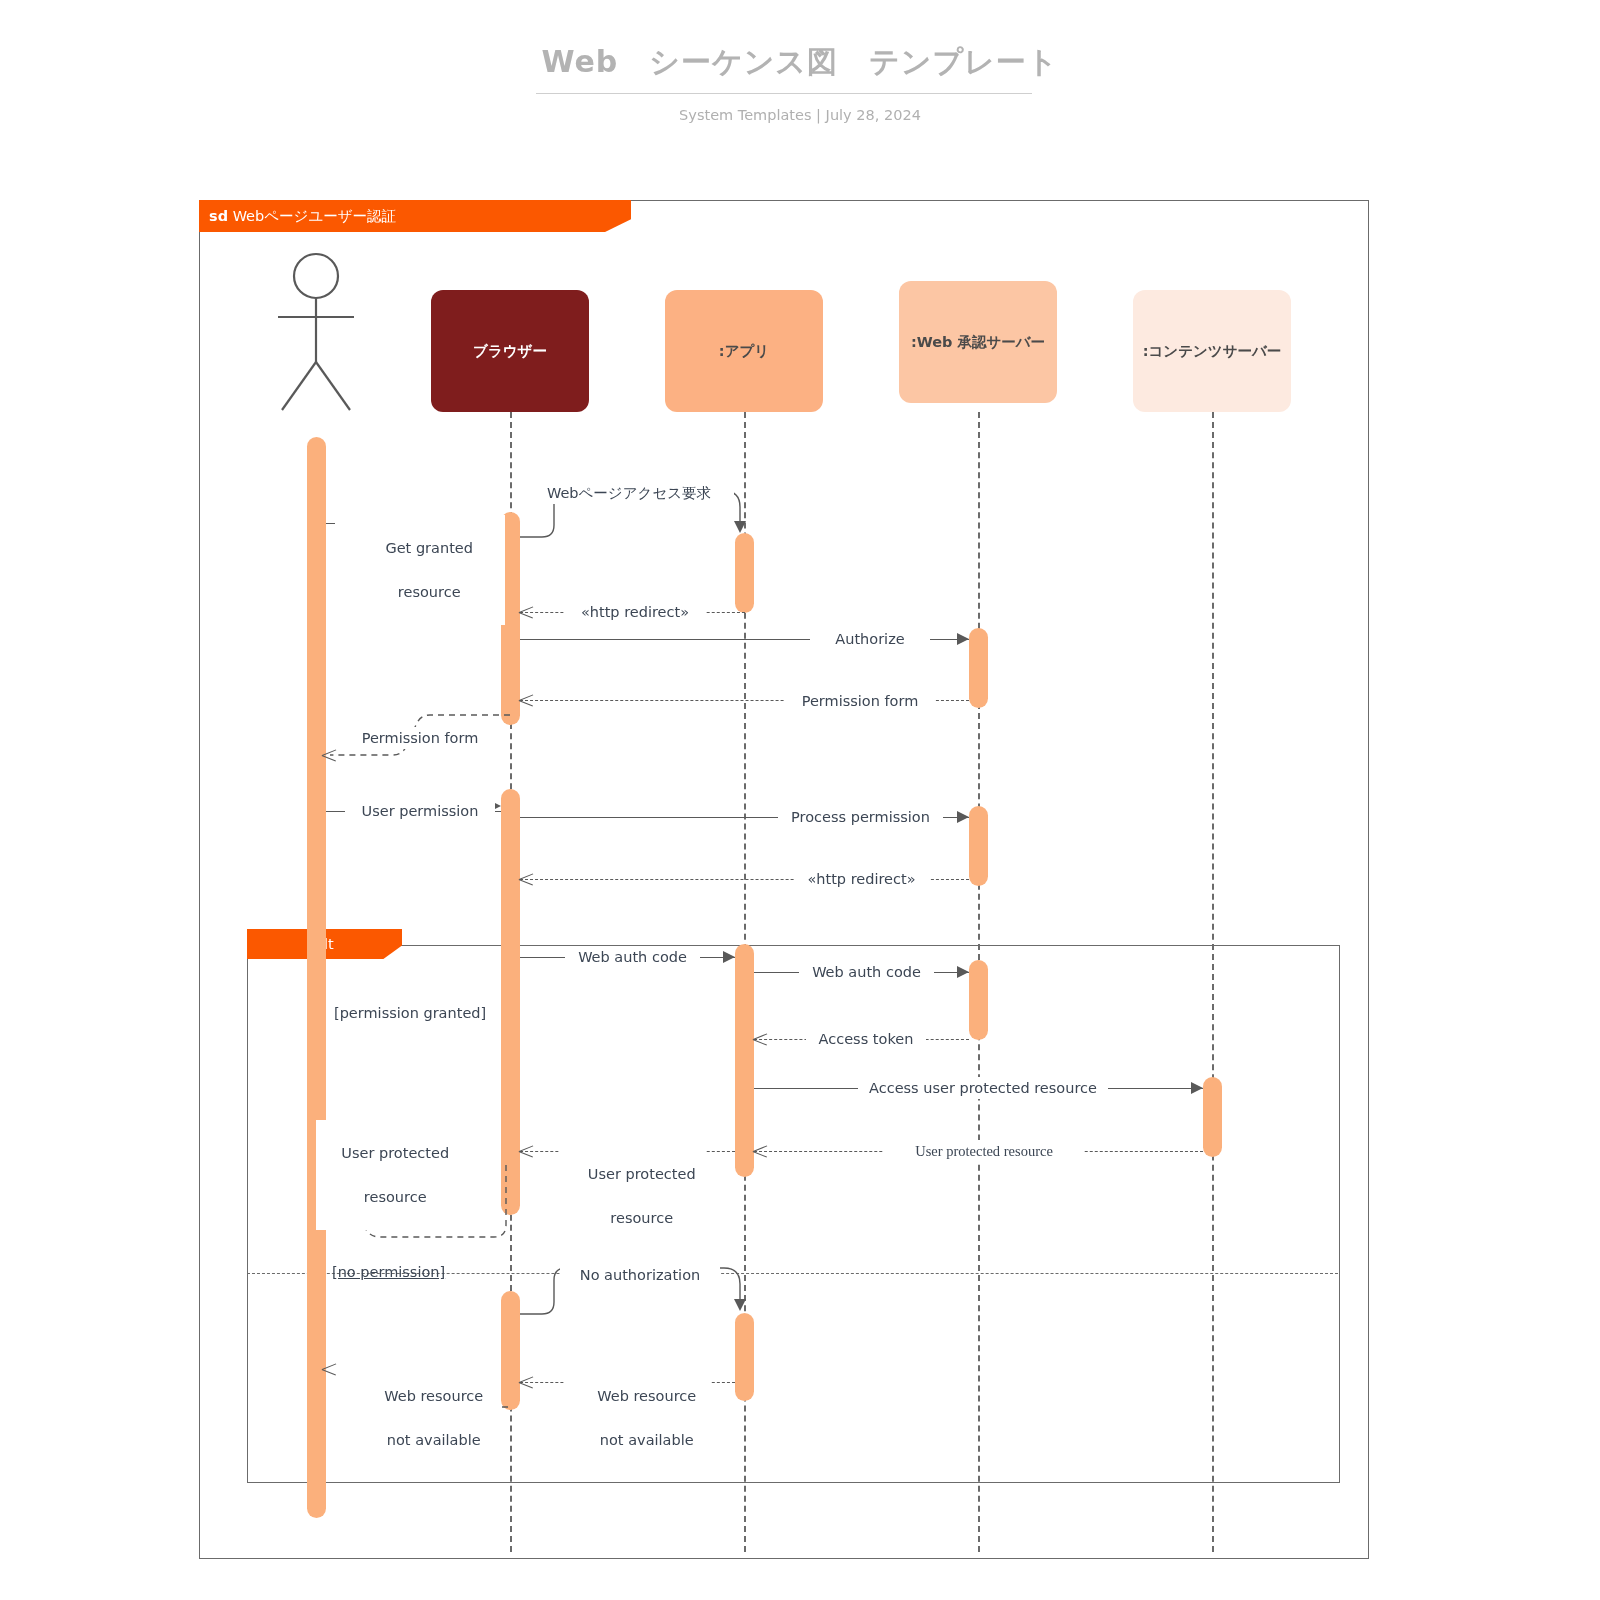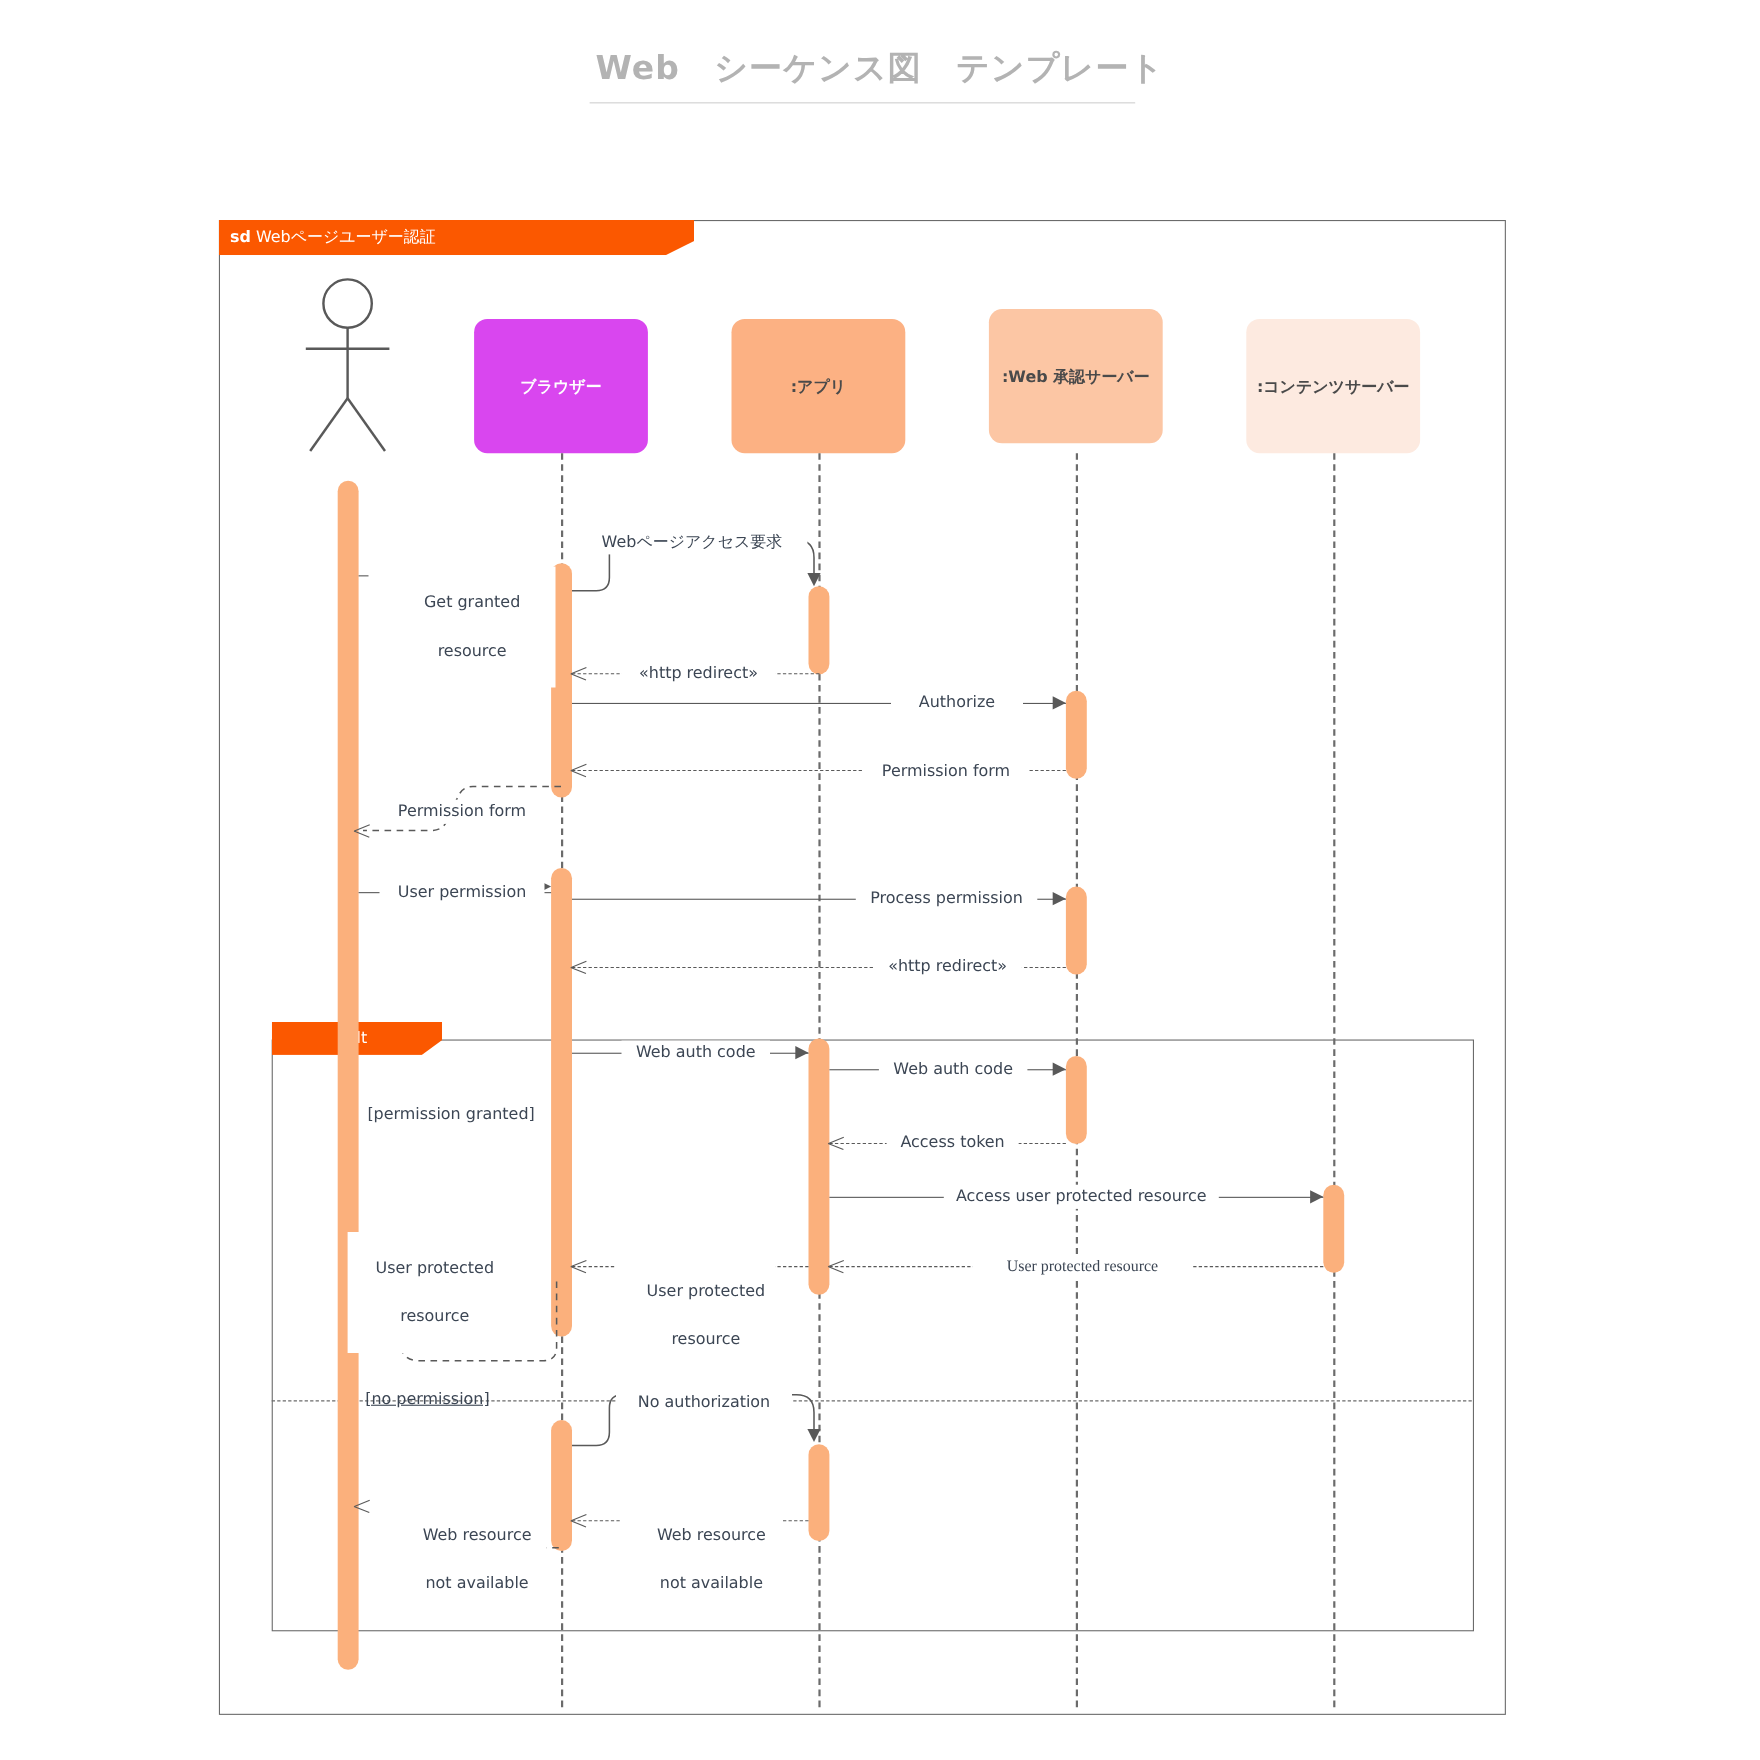--- a/index.html
+++ b/index.html
@@ -55,38 +55,39 @@
   
   .actor svg{display:block;}
 </style>
 </head>
 <body>
 
 <div id="stage">
 
   <div class="doc-title">Web　シーケンス図　テンプレート</div>
   <div class="title-rule"></div>
+  <div class="doc-sub">System Templates  |  July 28, 2024</div>
 
   <div class="frame"></div>
   <div class="frame-tab">
     <b>sd</b>
     <span>Webページユーザー認証</span>
   </div>
 
   <div class="actor" style="position:absolute;left:272px;top:252px;">
     <svg width="90" height="160" viewBox="0 0 90 160">
       <circle cx="44" cy="24" r="22" fill="none" stroke="#595959" stroke-width="2.2"></circle>
       <line x1="44" y1="46" x2="44" y2="110" stroke="#595959" stroke-width="2.2"></line>
       <line x1="6" y1="65" x2="82" y2="65" stroke="#595959" stroke-width="2.2"></line>
       <line x1="44" y1="110" x2="10" y2="158" stroke="#595959" stroke-width="2.2"></line>
       <line x1="44" y1="110" x2="78" y2="158" stroke="#595959" stroke-width="2.2"></line>
     </svg>
   </div>
 
-  <div class="ll-box" style="left:431px;top:290px;background:#d946ef;color:#ffffff;">
+  <div class="ll-box" style="left:431px;top:290px;background:#7f1d1d;color:#ffffff;">
     <span>ブラウザー</span>
   </div>
   <div class="ll-box" style="left:665px;top:290px;background:#fcb183;color:#4a4a4a;">
     <span>:アプリ</span>
   </div>
   <div class="ll-box" style="left:899px;top:281px;background:#fcc6a4;color:#4a4a4a;">
     <span>:Web 承認サーバー</span>
   </div>
   <div class="ll-box" style="left:1133px;top:290px;background:#fdeae0;color:#4a4a4a;">
     <span>:コンテンツサーバー</span>

